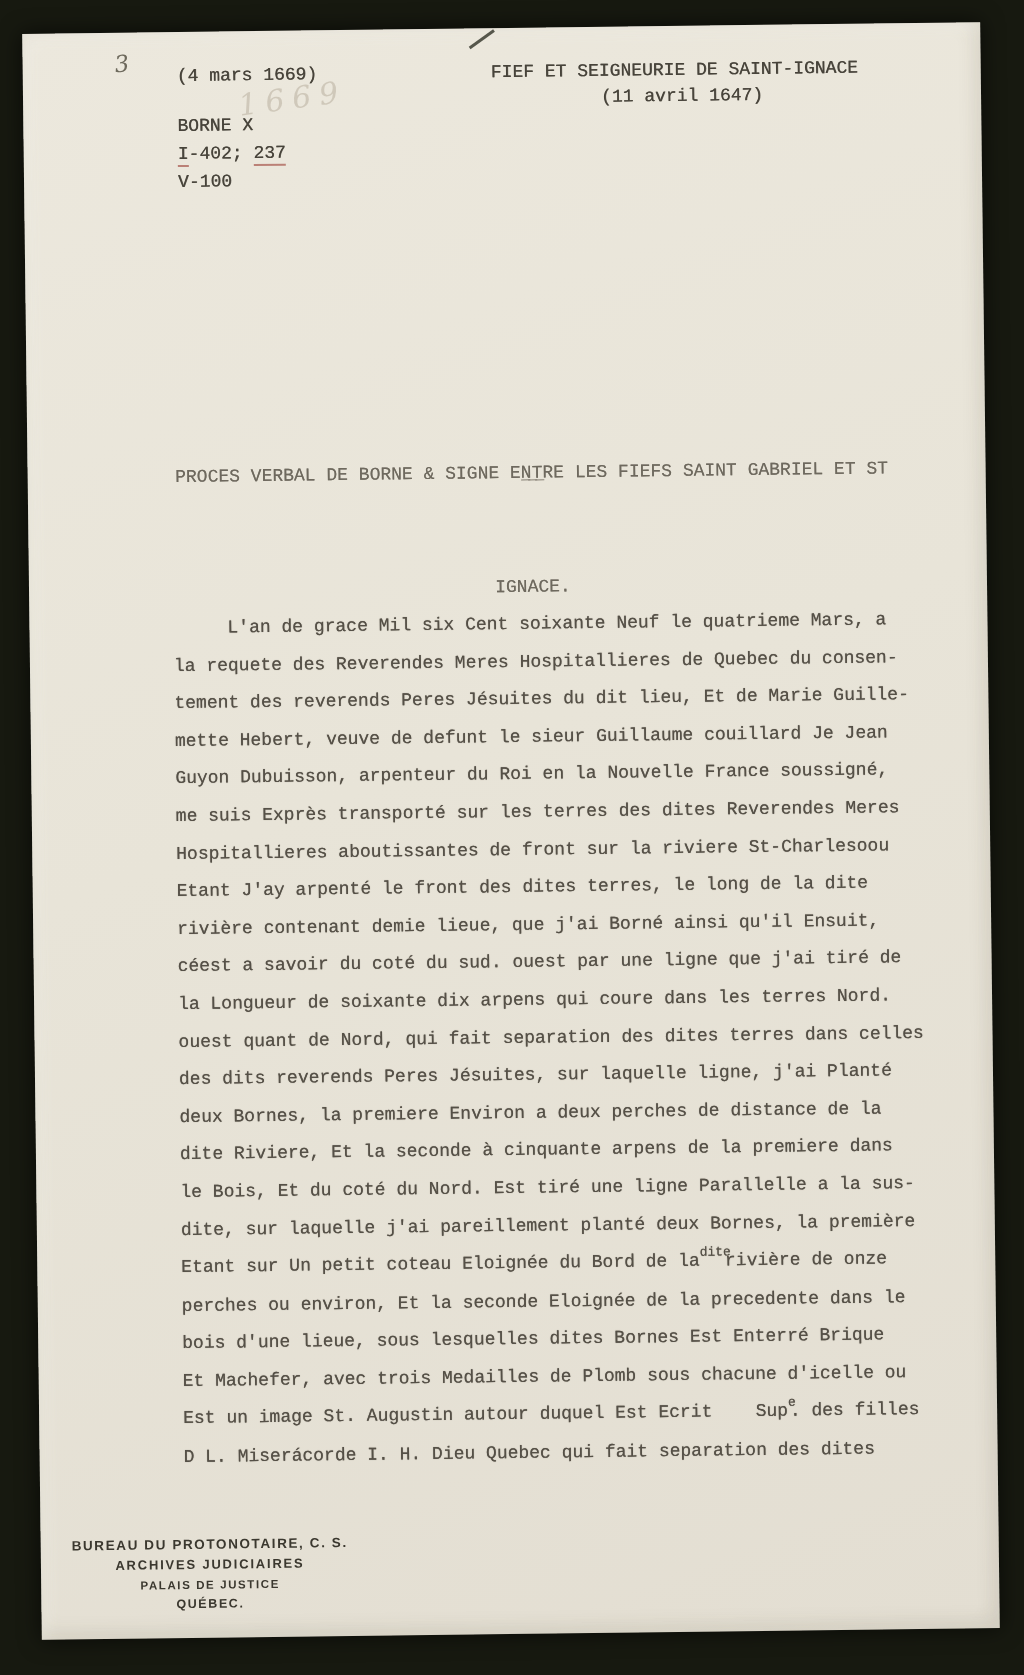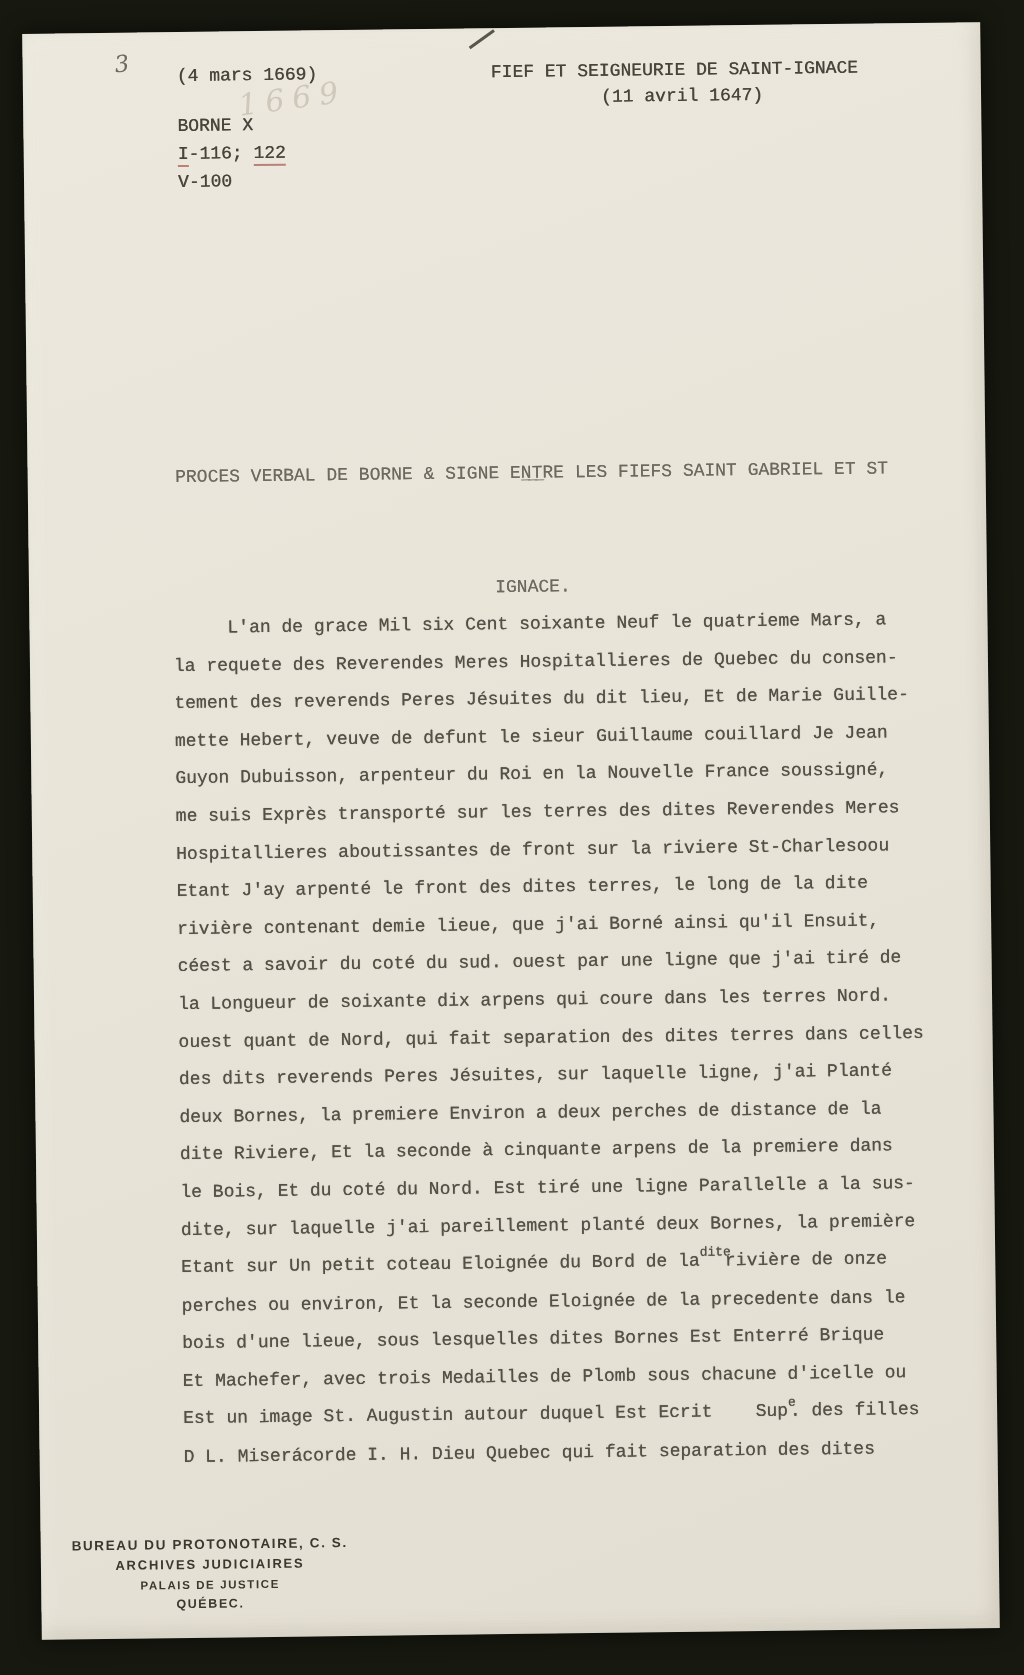--- a/index.html
+++ b/index.html
@@ -105,21 +105,21 @@
   <div class="pencil-mark"></div>
 
   <div class="tw hdr pos" style="left:154px;top:34px;">(4 mars 1669)</div>
 
   <div class="tw hdr pos" style="left:468px;top:34px;">FIEF ET SEIGNEURIE DE SAINT-IGNACE</div>
 
   <div class="tw hdr pos" style="left:578px;top:60px;">(11 avril 1647)</div>
 
   <div class="tw hdr pos" style="left:154px;top:84px;">BORNE X</div>
 
-  <div class="tw hdr pos" style="left:154px;top:112px;"><span class="u-red">I</span><span>-116; </span><span class="u-red">122</span></div>
+  <div class="tw hdr pos" style="left:154px;top:112px;"><span class="u-red">I</span><span>-402; </span><span class="u-red">237</span></div>
 
   <div class="tw hdr pos" style="left:154px;top:140px;">V-100</div>
 
   <div class="title-block">
     <div>PROCES VERBAL DE BORNE &amp; SIGNE ENTRE LES FIEFS SAINT GABRIEL ET ST</div>
     <div>IGNACE.</div>
   </div>
 
   <div class="divider">———</div>
 

